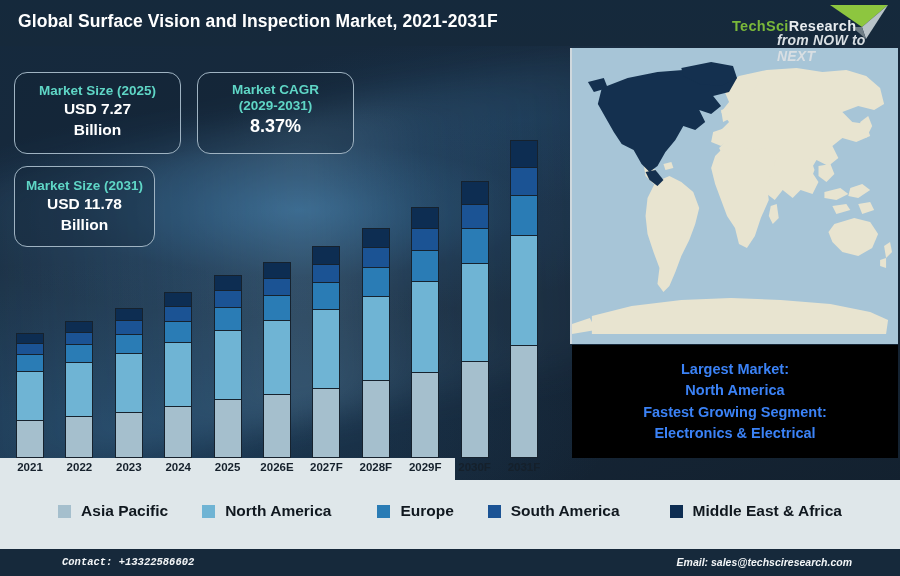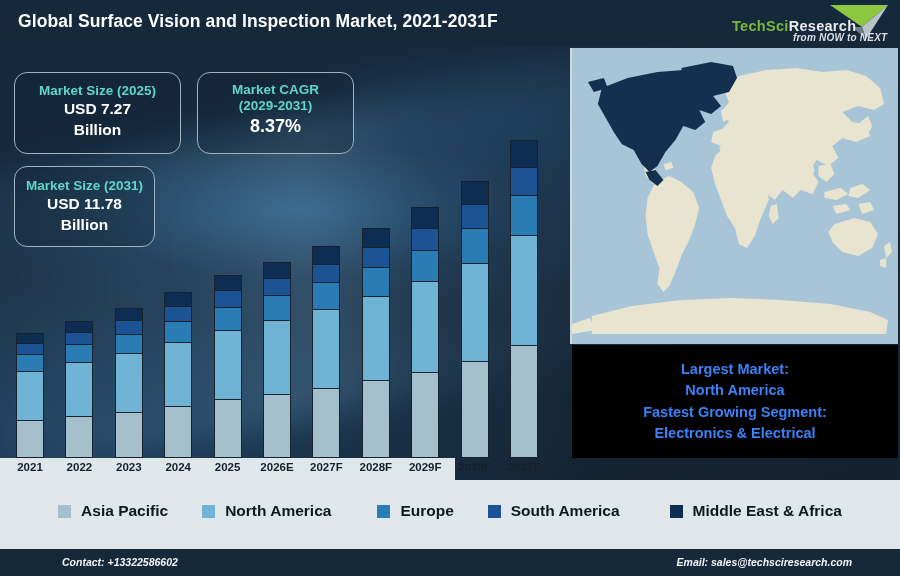--- a/index.html
+++ b/index.html
@@ -40,21 +40,21 @@
     font-size:17.5px; font-weight:bold; color:#ffffff; letter-spacing:.1px;
     white-space:nowrap;
   }
 
   
   .logo { position:absolute; right:6px; top:2px; width:170px; height:42px; }
   .logo-arrow { position:absolute; right:2px; top:1px; }
   .logo-text { position:absolute; left:8px; top:16px; font-size:14.5px; font-weight:bold; letter-spacing:.3px; }
   .logo-text .t1 { color:#7ab83a; }
   .logo-text .t2 { color:#e8ecef; }
-  .logo-tag { position:absolute; left:52px; top:30px; font-size:10px; font-style:italic; font-weight:bold; color:#d9dfe3; letter-spacing:.2px;padding-left:17px; }
+  .logo-tag { position:absolute; left:36px; top:30px; font-size:14px; font-style:italic; font-weight:bold; color:#d9dfe3; letter-spacing:.2px;padding-left:17px; }
 
   
   .card {
     position:absolute; border:1.4px solid #9fb3c2; border-radius:13px;
     background:rgba(16,33,50,.30);
     text-align:center; z-index:5;
     box-shadow:0 0 0 0 rgba(0,0,0,0);
   }
   .card .lbl { color:#5fd6c6; font-size:13.5px; font-weight:bold; line-height:1.22; }
   .card .val { color:#ffffff; font-size:15.5px; font-weight:bold; line-height:1.3; }
@@ -107,21 +107,21 @@
 
   
   .footer {
     position:absolute; left:0; top:549px; width:900px; height:27px;
     background:#16293b; z-index:7;
   }
   .footer span {
     position:absolute; top:7px; font-size:10.5px; font-style:italic;
     font-weight:bold; color:#f2f5f7;
   }
-  #footer-contact { left:62px; }
+  #footer-contact { left:62px;font-family:Liberation Mono, monospace; }
   #footer-email { right:48px; }
 </style>
 </head>
 <body>
 
 <div id="root">
 
   <div class="bg"></div>
 
   <div class="header">

